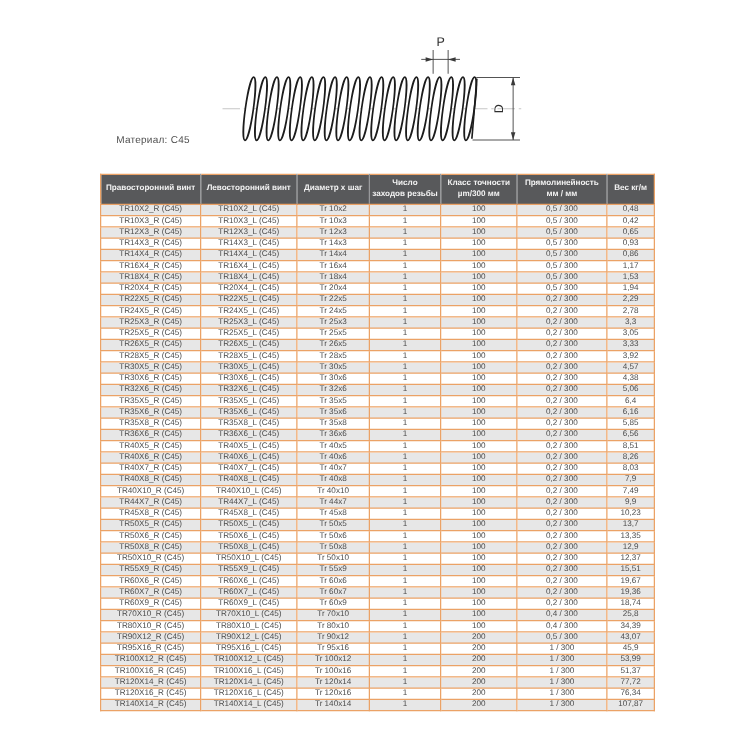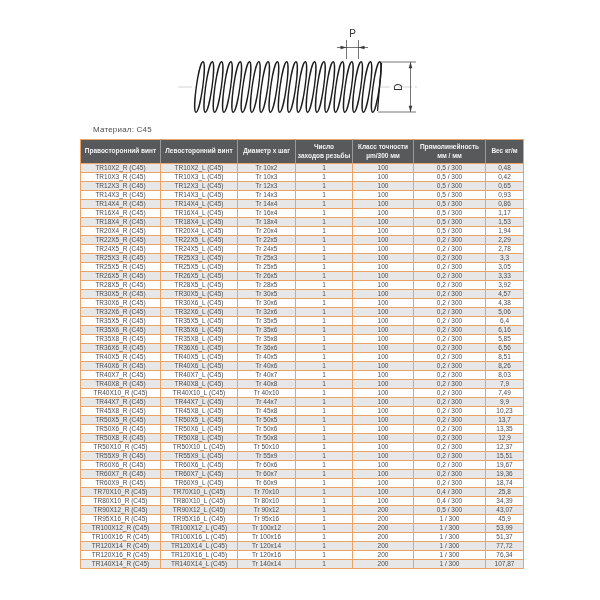--- a/index.html
+++ b/index.html
@@ -9,21 +9,21 @@
     position: relative;
     width: 600px;
     height: 600px;
     background: #ffffff;
     overflow: hidden;
   }
   svg.drawing { position: absolute; left: 0; top: 0; }
   .material-label {
     position: absolute;
     left: 80px;
-    top: 125px;
+    top: 107px;
     font-size: 8px;
     color: #4f4f4f;
     letter-spacing: 0.2px;
     padding-left: 13px;
   }
   table.spec {
     position: absolute;
     left: 80px;
     top: 139px;
     width: 443px;

